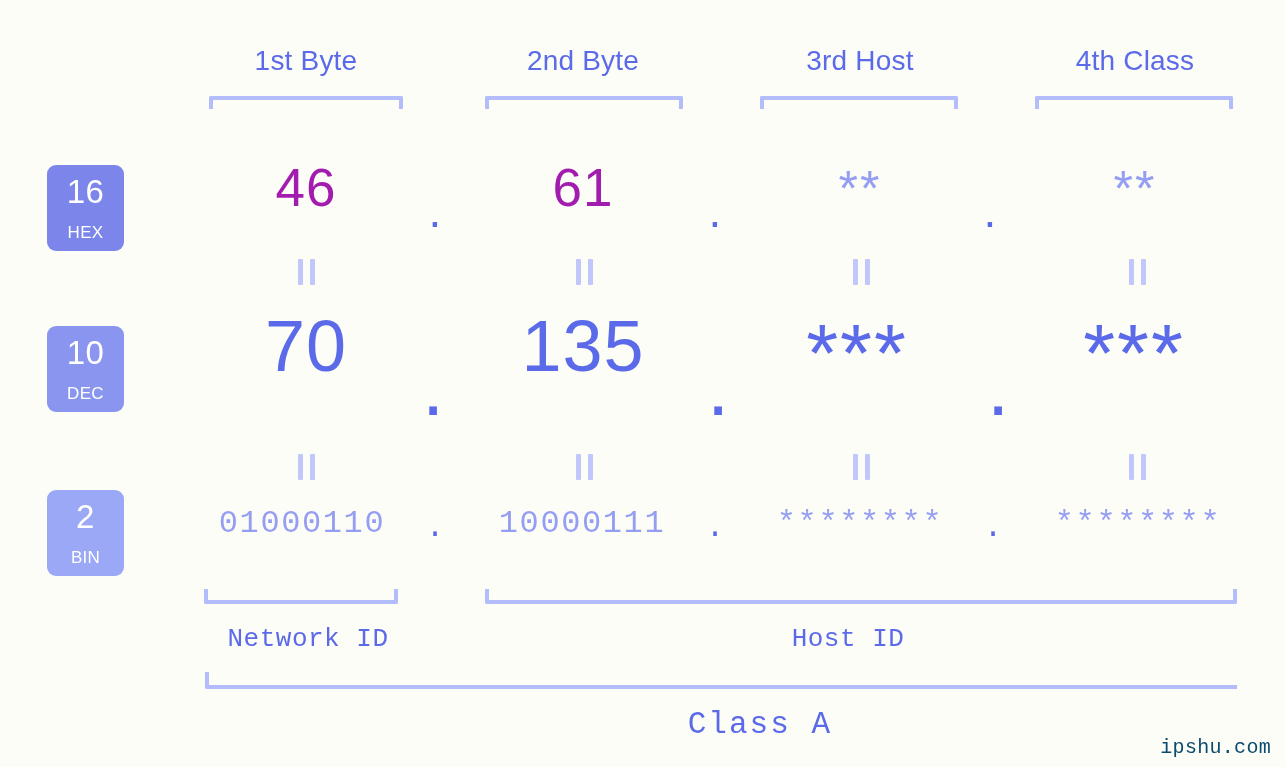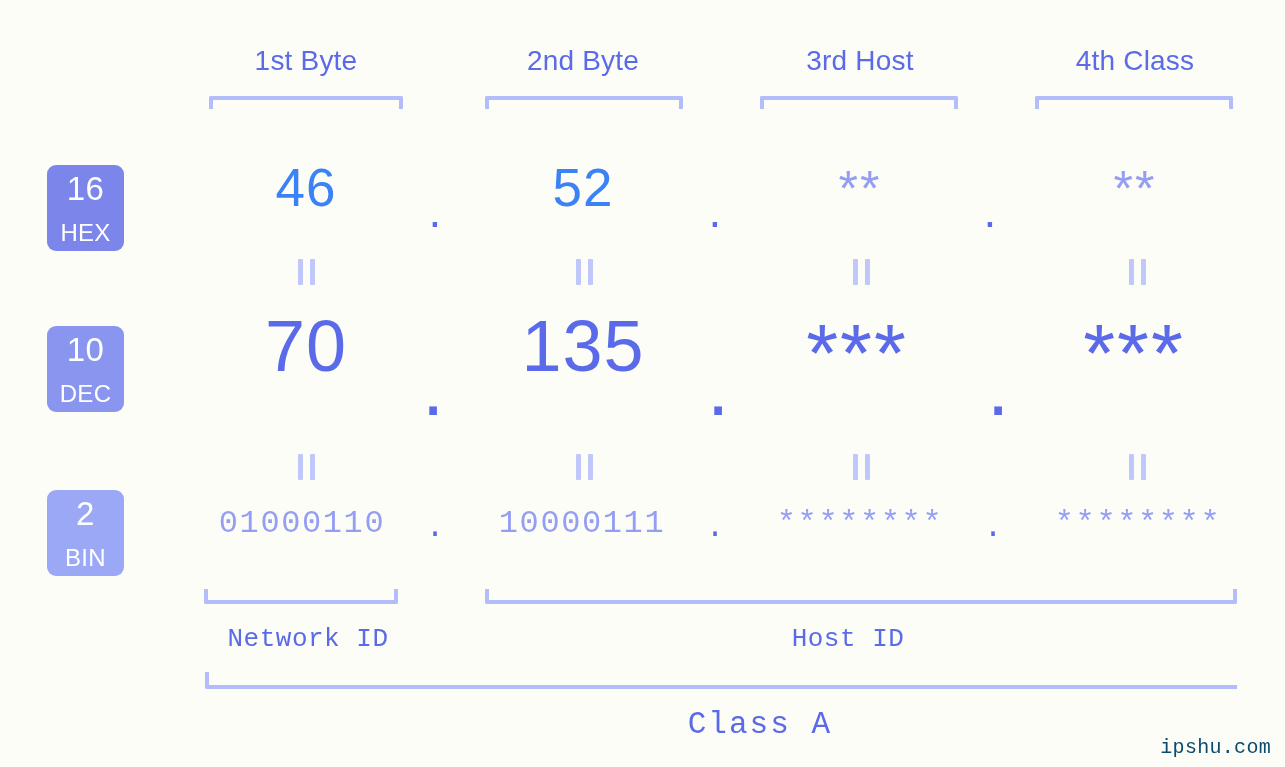--- a/index.html
+++ b/index.html
@@ -83,21 +83,21 @@
     line-height: 1;
     box-sizing: border-box;
   }
   .badge .num {
     font-size: 33px;
     font-weight: 400;
     letter-spacing: 0.5px;
     display: block;
   }
   .badge .nm {
-    font-size: 24px;
+    font-size: 17px;
     font-weight: 400;
     letter-spacing: 0.3px;
     display: block;
     margin-top: 16px;
   }
   #badge-hex { top: 153px; height: 86px; background: #7b85ea; }
   #badge-dec { top: 314px; height: 86px; background: #8a95ef; }
   #badge-bin { top: 478px; height: 86px; background: #9aa8f5; }
 
   
@@ -113,21 +113,21 @@
     white-space: nowrap;
     line-height: 1;
   }
 
   
   .hex-val {
     top: 149px;
     font-family: "Liberation Sans", sans-serif;
     font-size: 53px;
     font-weight: 400;
-    color: #3b82f6;
+    color: #a21caf;
     letter-spacing: 1px;
     line-height: 1;
   }
   .hex-star {
     top: 152px;
     font-family: "Liberation Sans", sans-serif;
     font-size: 50px;
     font-weight: 400;
     color: #959ef2;
     letter-spacing: 2px;
@@ -245,21 +245,21 @@
     <span class="num">10</span>
     <span class="nm">DEC</span>
   </div>
   <div class="badge" id="badge-bin">
     <span class="num">2</span>
     <span class="nm">BIN</span>
   </div>
 
   <div class="cell hex-val" style="left:206px; width:200px;">46</div>
   <div class="dot hex-dot" style="left:385px; width:100px;">.</div>
-  <div class="cell hex-val" style="left:483px; width:200px;">52</div>
+  <div class="cell hex-val" style="left:483px; width:200px;">61</div>
   <div class="dot hex-dot" style="left:665px; width:100px;">.</div>
   <div class="cell hex-star" style="left:760px; width:200px;">**</div>
   <div class="dot hex-dot" style="left:940px; width:100px;">.</div>
   <div class="cell hex-star" style="left:1035px; width:200px;">**</div>
 
   <div class="eq" style="left:293px; top:247px;">
       <i></i>
       <i></i>
     </div>
   <div class="eq" style="left:571px; top:247px;">

